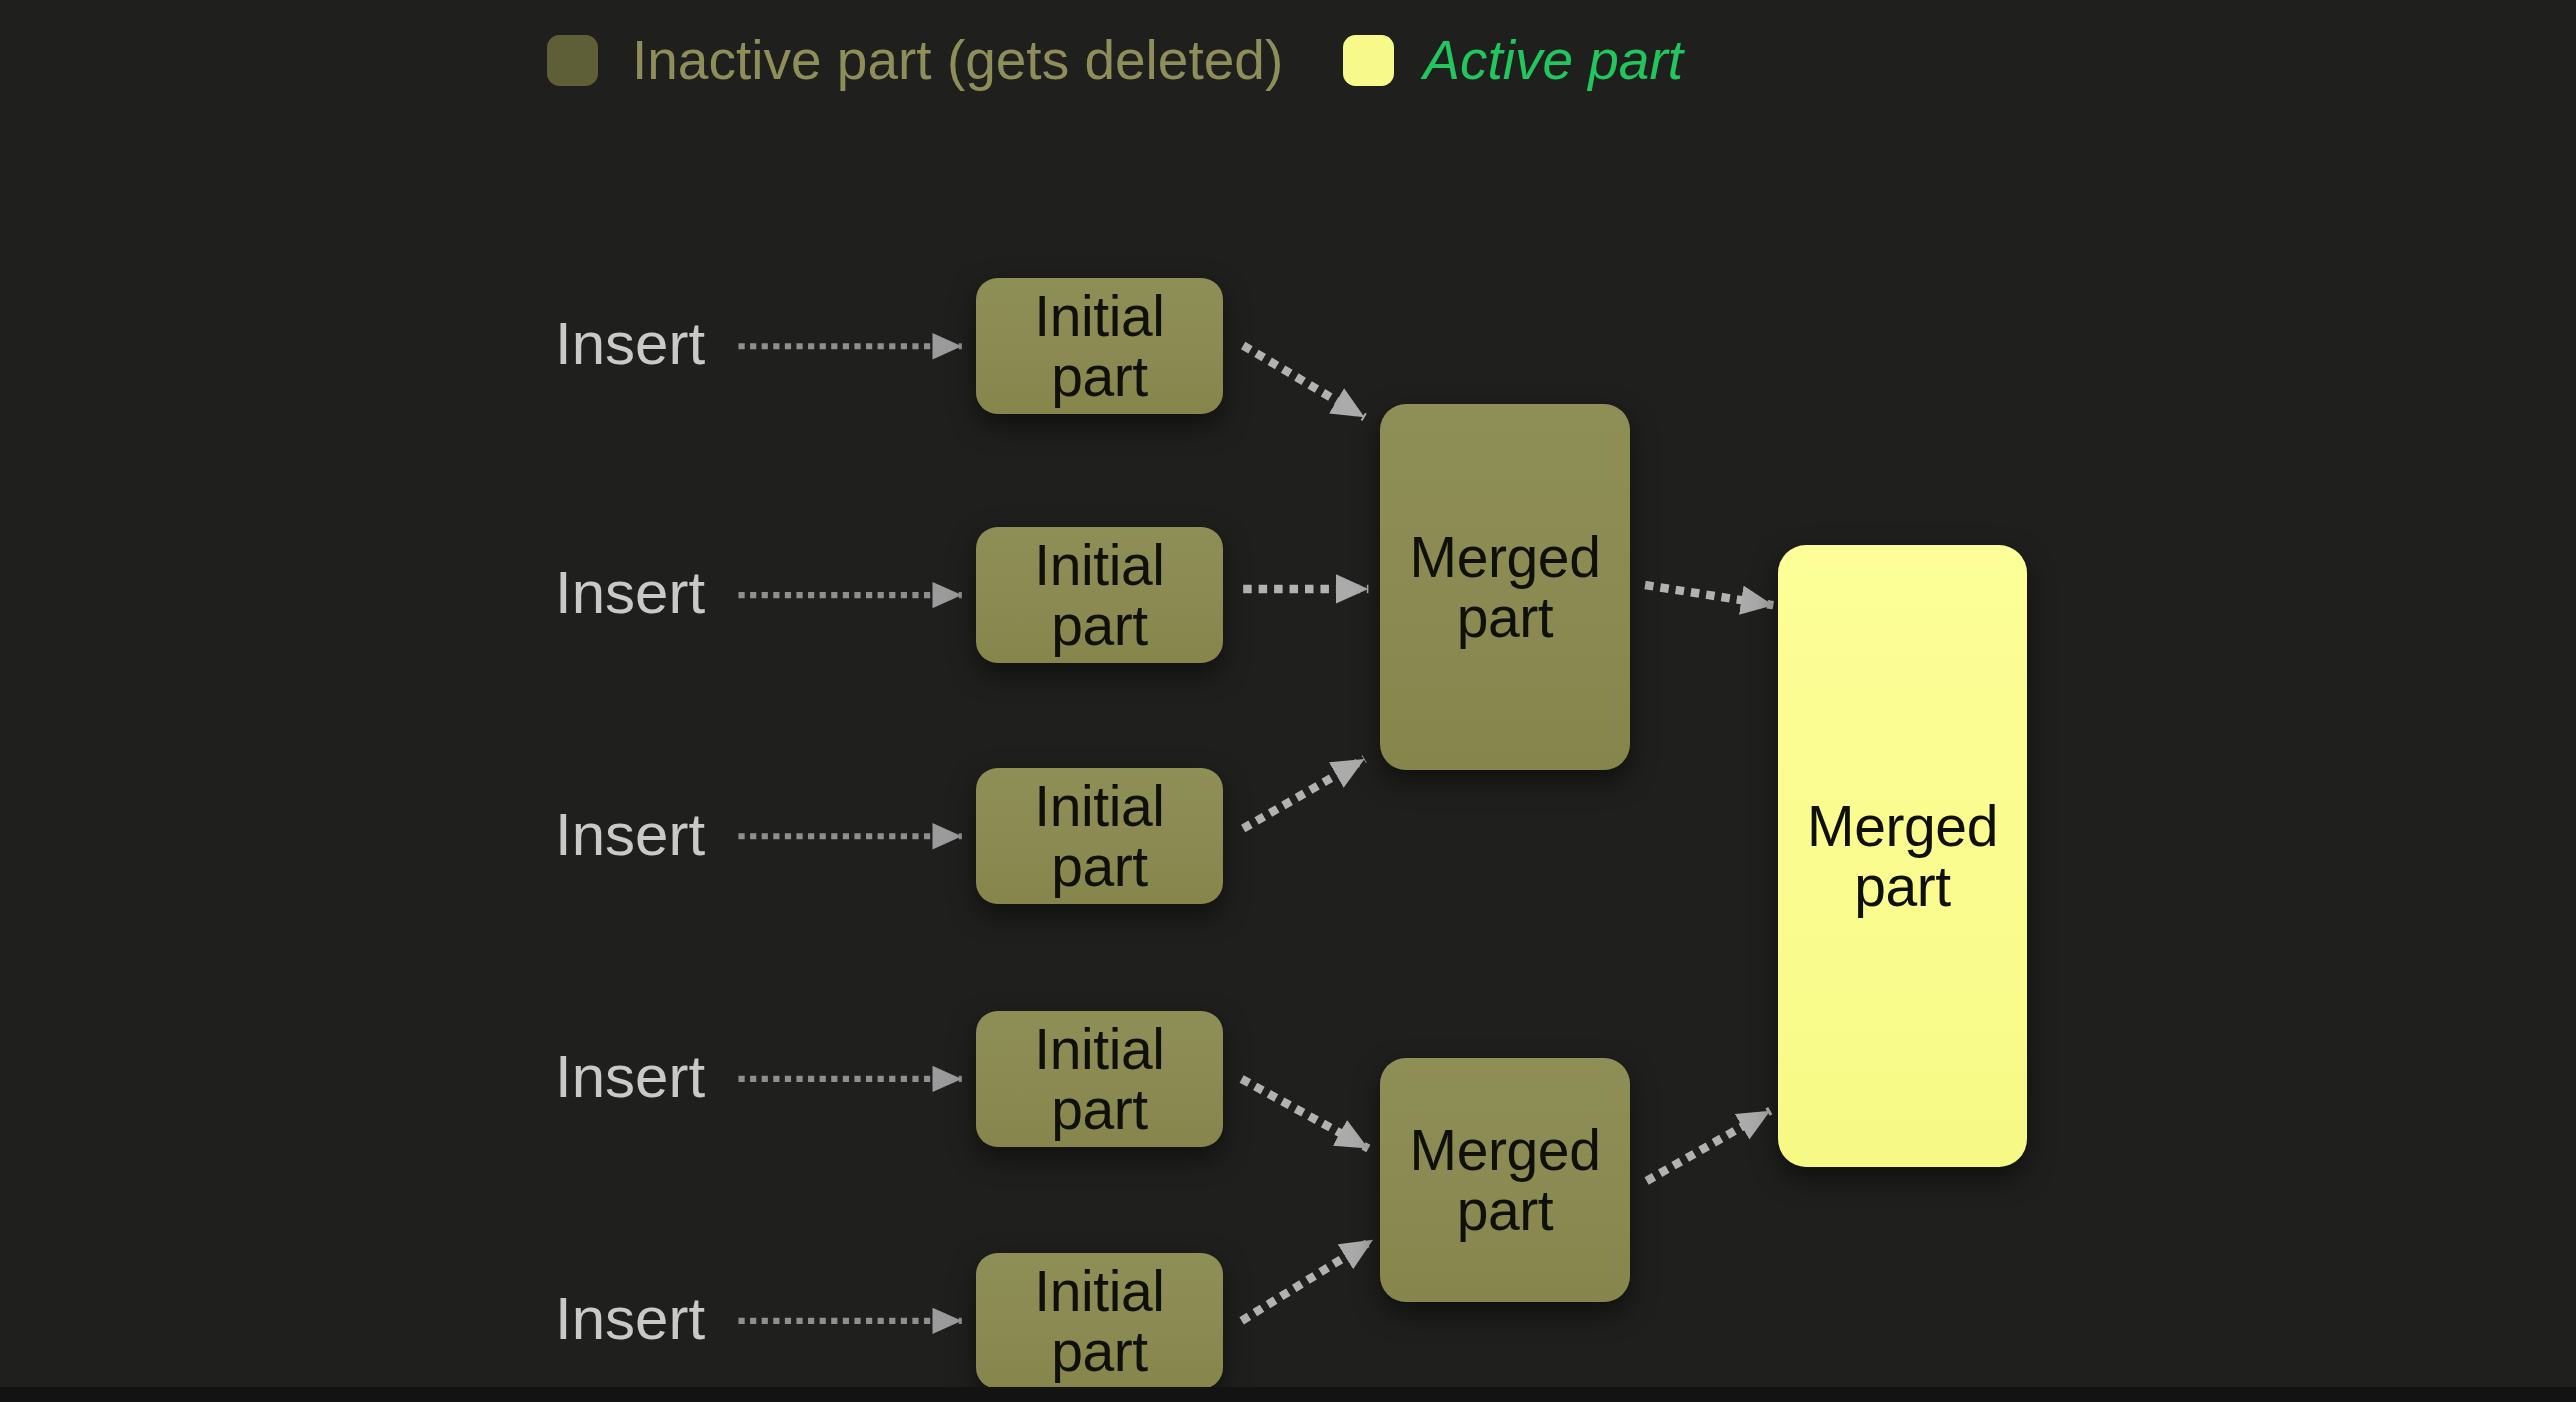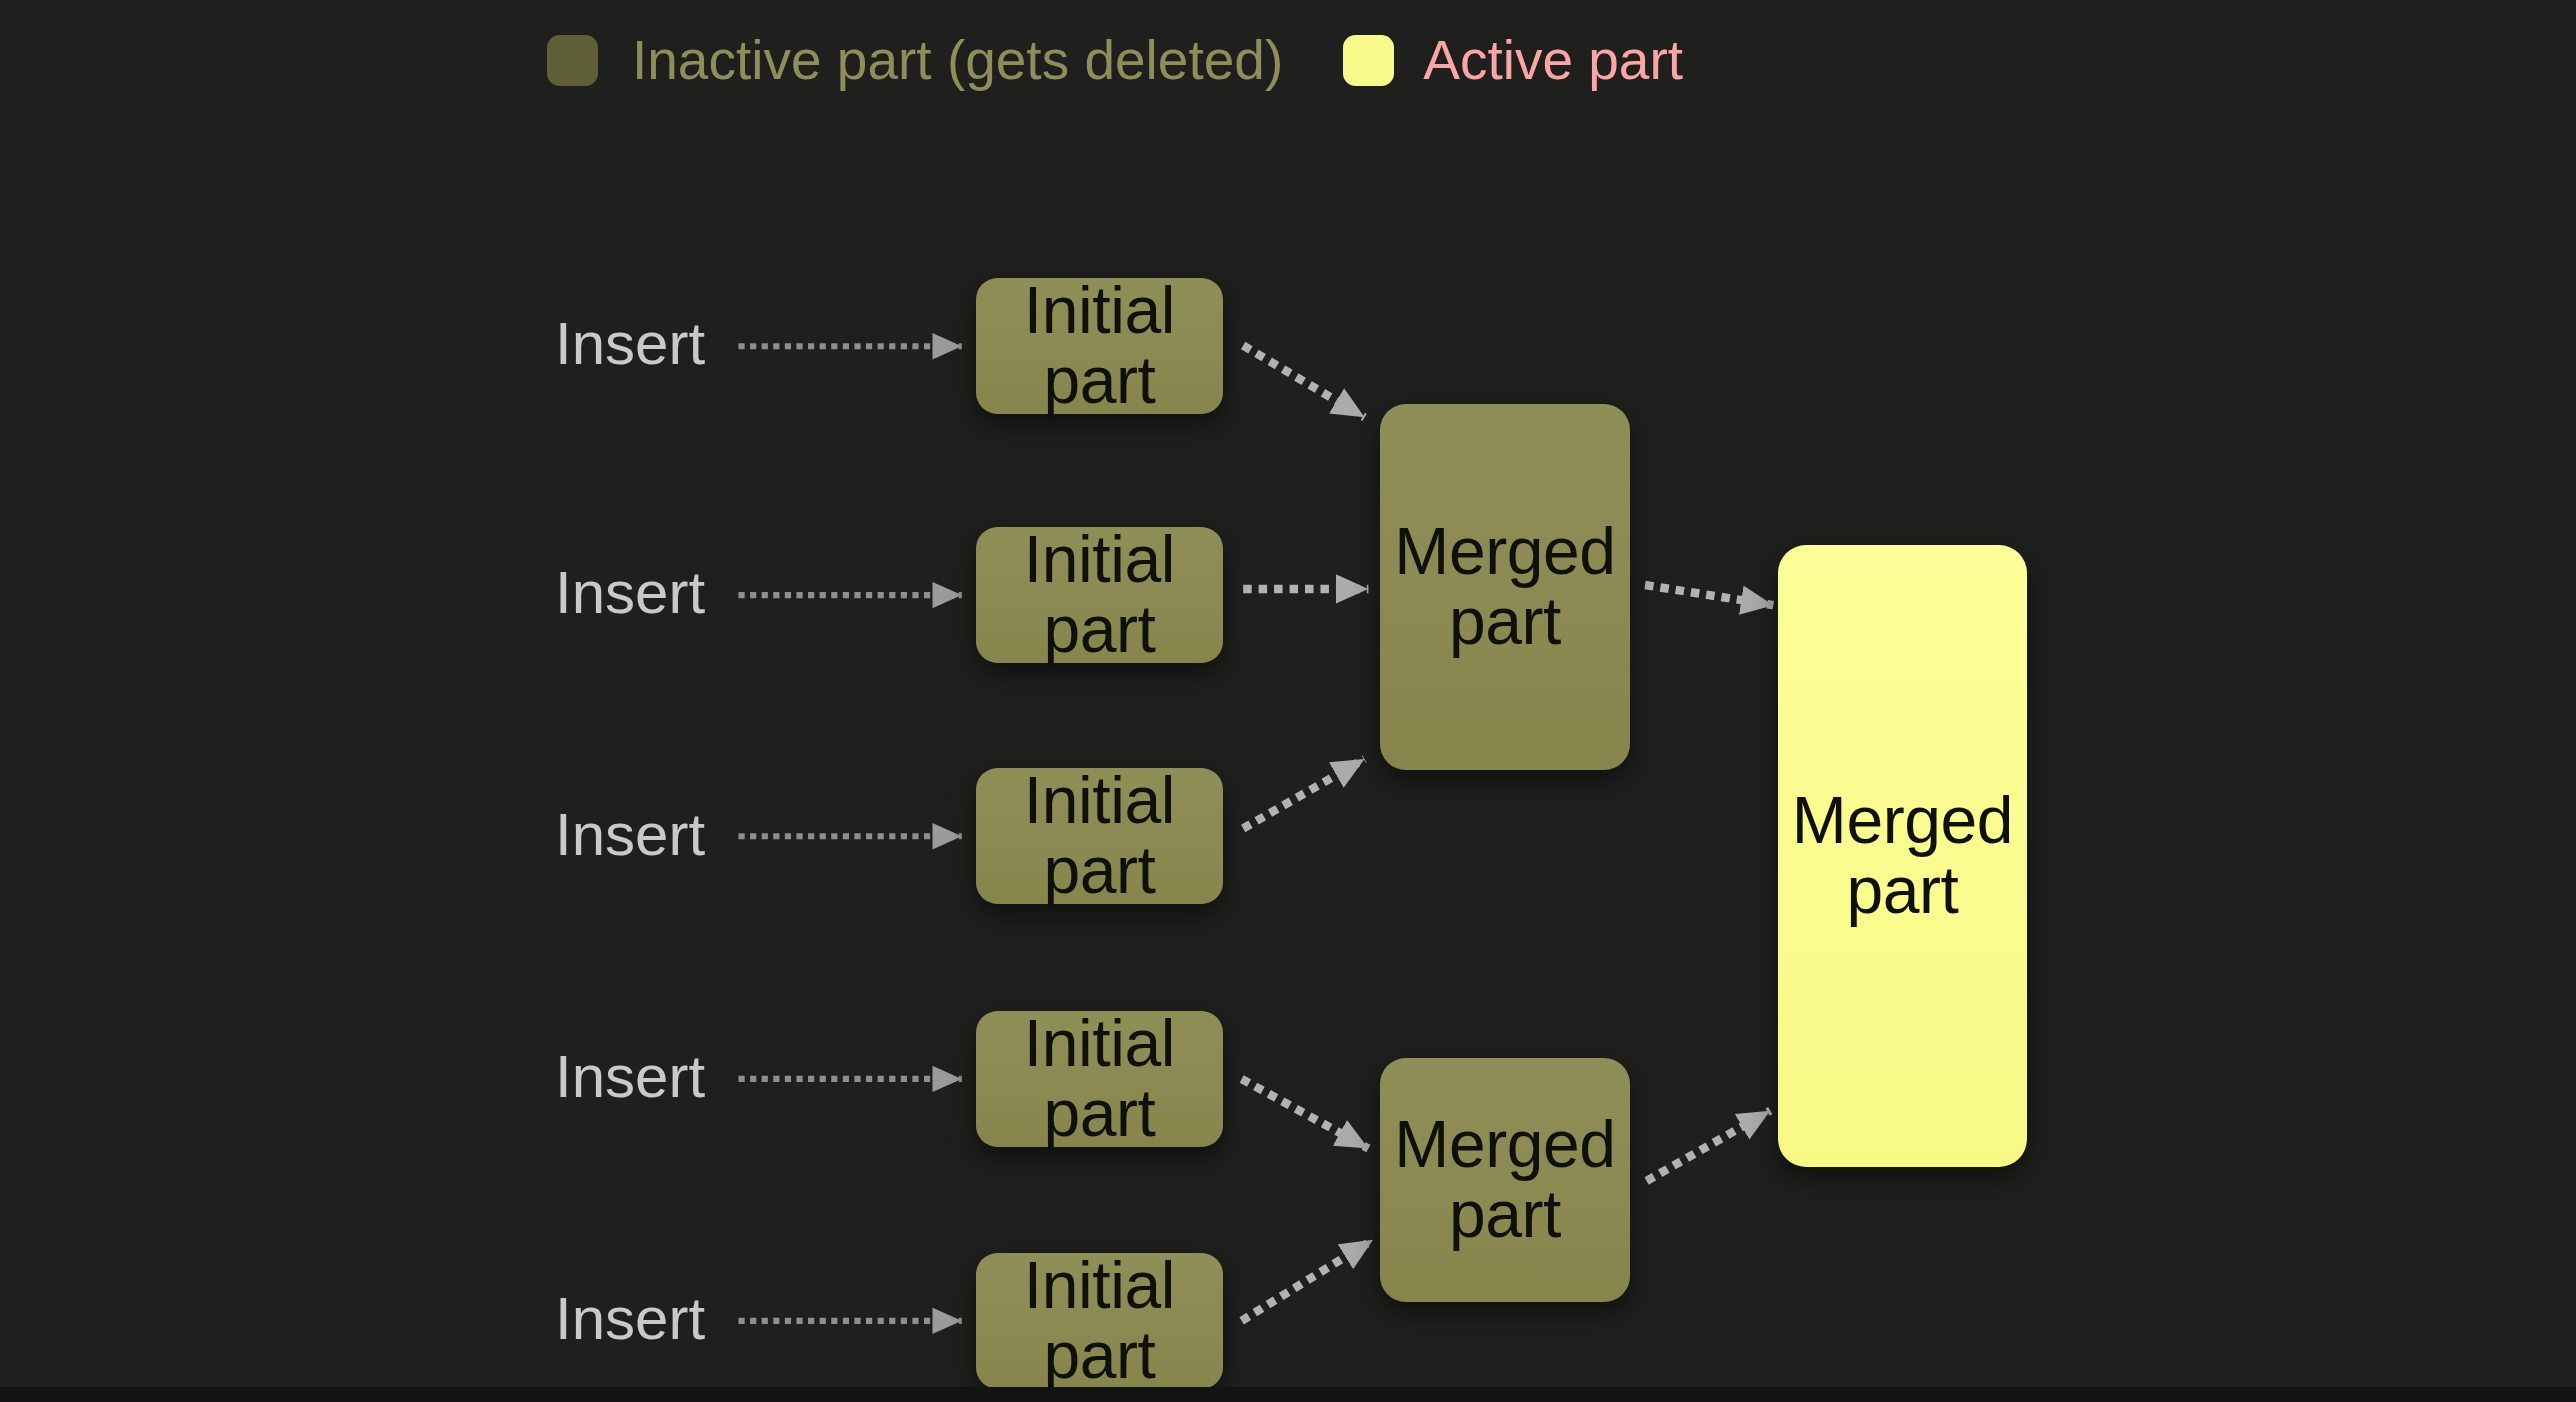--- a/index.html
+++ b/index.html
@@ -37,21 +37,21 @@
   .legend-label.inactive-text { margin: 0 60px 0 34px; }
   .legend-label.active-text   { margin: 0 0 0 29px; }
 
   .node {
     position: absolute;
     display: flex;
     align-items: center;
     justify-content: center;
     text-align: center;
     white-space: pre-line;
-    font-size: 66px;
+    font-size: 57px;
     line-height: 1.06;
     letter-spacing: -0.4px;
     box-shadow: 0 10.8px 26px rgba(0,0,0,0.5);
   }
   .node.inactive {
     background: linear-gradient(180deg, #8e8e57 0%, #8a8a52 55%, #85854c 100%);
   }
   .node.active {
     background: linear-gradient(180deg, #fcfe97 0%, #fafc8f 55%, #f7f985 100%);
   }
@@ -79,21 +79,21 @@
 </style>
 </head>
 <body style="background: rgb(31, 31, 29);">
 
 <div class="canvas" style="background: rgb(31, 31, 29);">
 
   <div class="legend">
     <span class="swatch" id="swatch-inactive" style="background: rgb(94, 94, 55);"></span>
     <span class="legend-label inactive-text" id="label-inactive" style="color: rgb(142, 142, 90);">Inactive part (gets deleted)</span>
     <span class="swatch" id="swatch-active" style="background: rgb(247, 250, 138);"></span>
-    <span class="legend-label active-text" id="label-active" style="color: #fca5a5;">Active part</span>
+    <span class="legend-label active-text" id="label-active" style="color: #22c55e; font-style: italic;">Active part</span>
   </div>
 
   <svg class="edge-layer" id="edge-layer" width="2576" height="1402" viewBox="0 0 3332 1814" xmlns="http://www.w3.org/2000/svg">
     <defs>
       <marker id="head-dense" markerUnits="userSpaceOnUse" markerWidth="42" markerHeight="38" refX="38" refY="17" orient="auto">
         <path d="M0,0 L38,17 L0,34 Z" id="head-dense-path" fill="#9b9b9b"></path>
       </marker>
       <marker id="head-coarse" markerUnits="userSpaceOnUse" markerWidth="48" markerHeight="44" refX="42" refY="19" orient="auto">
         <path d="M0,0 L42,19 L0,38 Z" id="head-coarse-path" fill="#ababab"></path>
       </marker>

